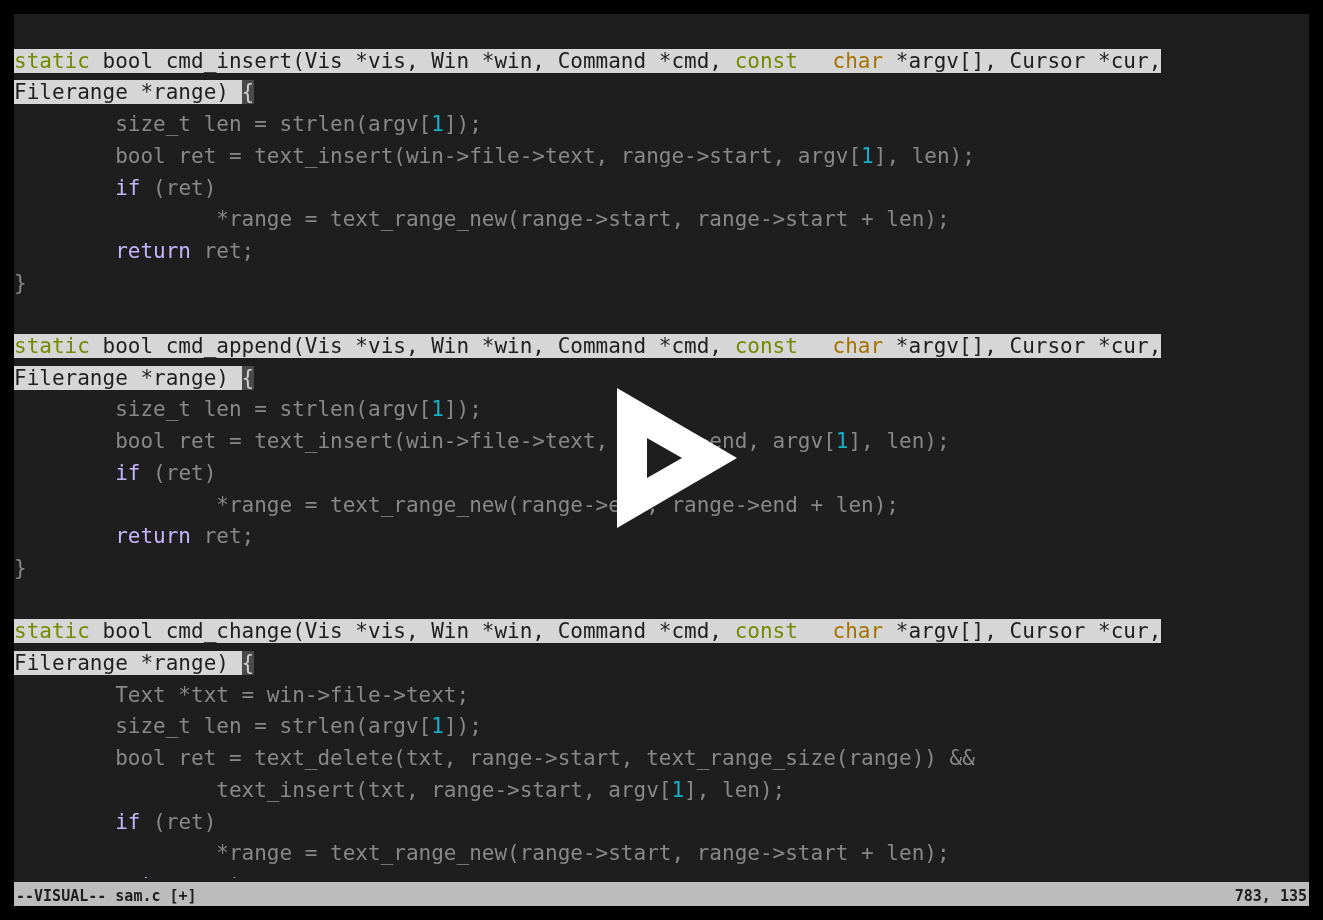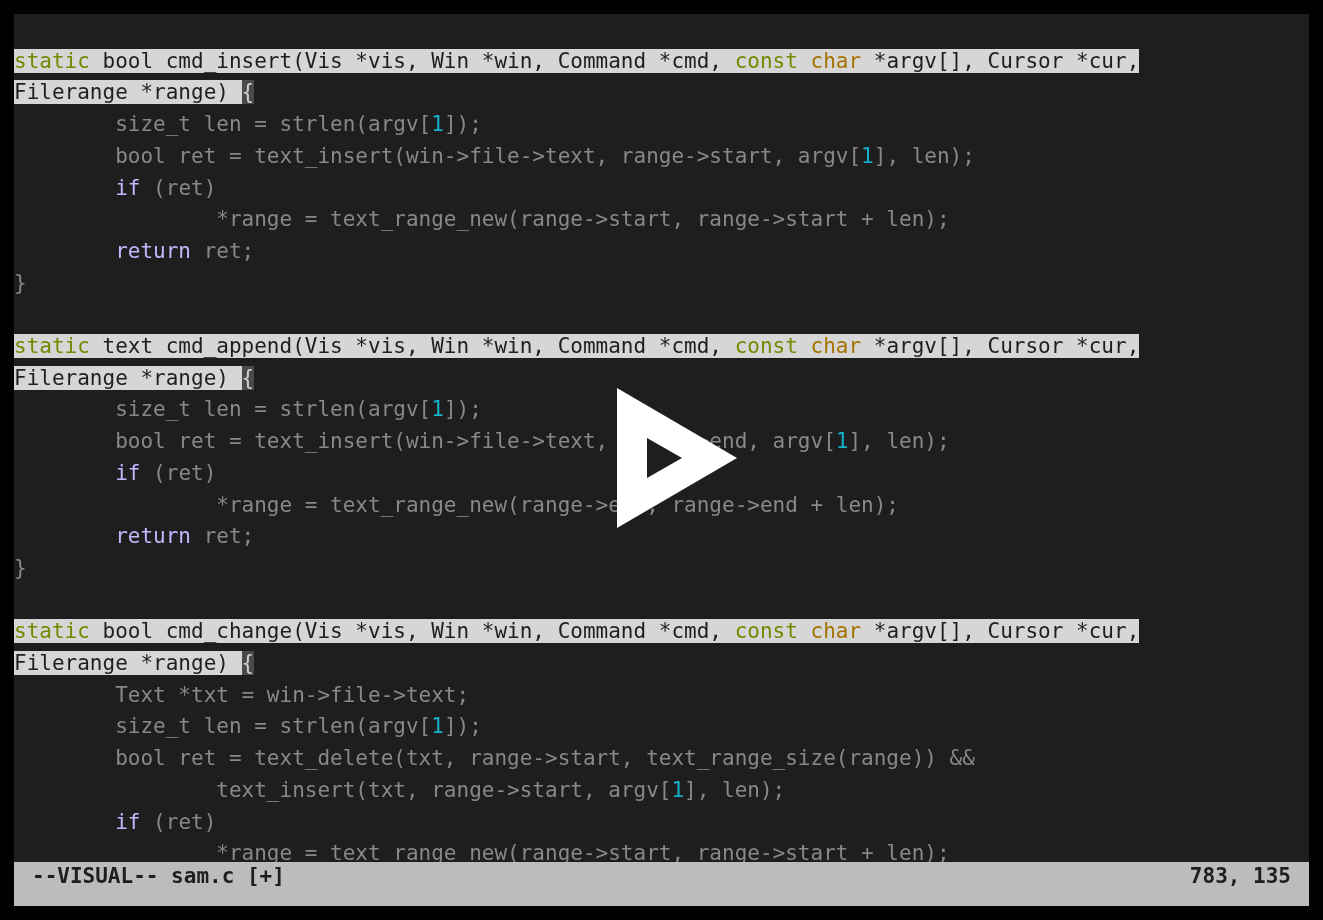--- a/index.html
+++ b/index.html
@@ -30,35 +30,35 @@
     top: 0;
     right: 0;
     bottom: 28px;
     overflow: hidden;
   }
   .statusbar {
     position: absolute;
     left: 0;
     right: 0;
     bottom: 0;
-    height: 44px;
+    height: 24px;
     background: #bcbcbc;
     color: #1e1e1e;
     font-family: "DejaVu Sans Mono", "Liberation Mono", Menlo, Consolas, monospace;
-    font-size: 21px;
+    font-size: 15px;
     font-weight: bold;
     line-height: 28px;
     display: flex;
     justify-content: space-between;
-    padding: 0 18px;
+    padding: 0 2px;
   }
   .sel  { background: #d6d6d6; color: #1e1e1e; }
   .kw   { color: #c4b5fd; }          
   .kw2  { color: #aab010; }          
-  .type { color: #c79b2b; }          
+  .type { color: #c79b2b; margin-left: 22px; }          
   .num  { color: #14b0c9; }
   .opbr { color: #4a4a4a; }          
   .brace-hl { background: #4a4a4a; color: #d0d0d0; } 
 
   
   .sel .kw, .sel .kw2 { color: #718a00; text-align: right; }
   .sel .type { color: #a57200; }
   .sel .id, .sel .punc, .sel .opbr { color: #1e1e1e; }
 
   .play-overlay {
@@ -77,21 +77,21 @@
   <div class="code-area">
 <span class="sel"><span class="kw">static</span><span> bool cmd_insert(Vis *vis, Win *win, Command *cmd, </span><span class="kw2">const</span><span> </span><span class="type">char</span><span> *argv</span><span class="opbr">[]</span><span>, Cursor *cur,</span></span>
 <span class="sel"><span>Filerange *range) </span></span><span class="brace-hl">{</span>
 <span>        size_t len = strlen(argv[</span><span class="num">1</span><span>]);</span>
 <span>        bool ret = text_insert(win-&gt;file-&gt;text, range-&gt;start, argv[</span><span class="num">1</span><span>], len);</span>
 <span>        </span><span class="kw">if</span><span> (ret)</span>
 <span>                *range = text_range_new(range-&gt;start, range-&gt;start + len);</span>
 <span>        </span><span class="kw">return</span><span> ret;</span>
 <span>}</span>
 
-<span class="sel"><span class="kw">static</span><span> text cmd_append(Vis *vis, Win *win, Command *cmd, </span><span class="kw2">const</span><span> </span><span class="type">char</span><span> *argv</span><span class="opbr">[]</span><span>, Cursor *cur,</span></span>
+<span class="sel"><span class="kw">static</span><span> bool cmd_append(Vis *vis, Win *win, Command *cmd, </span><span class="kw2">const</span><span> </span><span class="type">char</span><span> *argv</span><span class="opbr">[]</span><span>, Cursor *cur,</span></span>
 <span class="sel"><span>Filerange *range) </span></span><span class="brace-hl">{</span>
 <span>        size_t len = strlen(argv[</span><span class="num">1</span><span>]);</span>
 <span>        bool ret = text_insert(win-&gt;file-&gt;text, range-&gt;end, argv[</span><span class="num">1</span><span>], len);</span>
 <span>        </span><span class="kw">if</span><span> (ret)</span>
 <span>                *range = text_range_new(range-&gt;end, range-&gt;end + len);</span>
 <span>        </span><span class="kw">return</span><span> ret;</span>
 <span>}</span>
 
 <span class="sel"><span class="kw">static</span><span> bool cmd_change(Vis *vis, Win *win, Command *cmd, </span><span class="kw2">const</span><span> </span><span class="type">char</span><span> *argv</span><span class="opbr">[]</span><span>, Cursor *cur,</span></span>
 <span class="sel"><span>Filerange *range) </span></span><span class="brace-hl">{</span>

